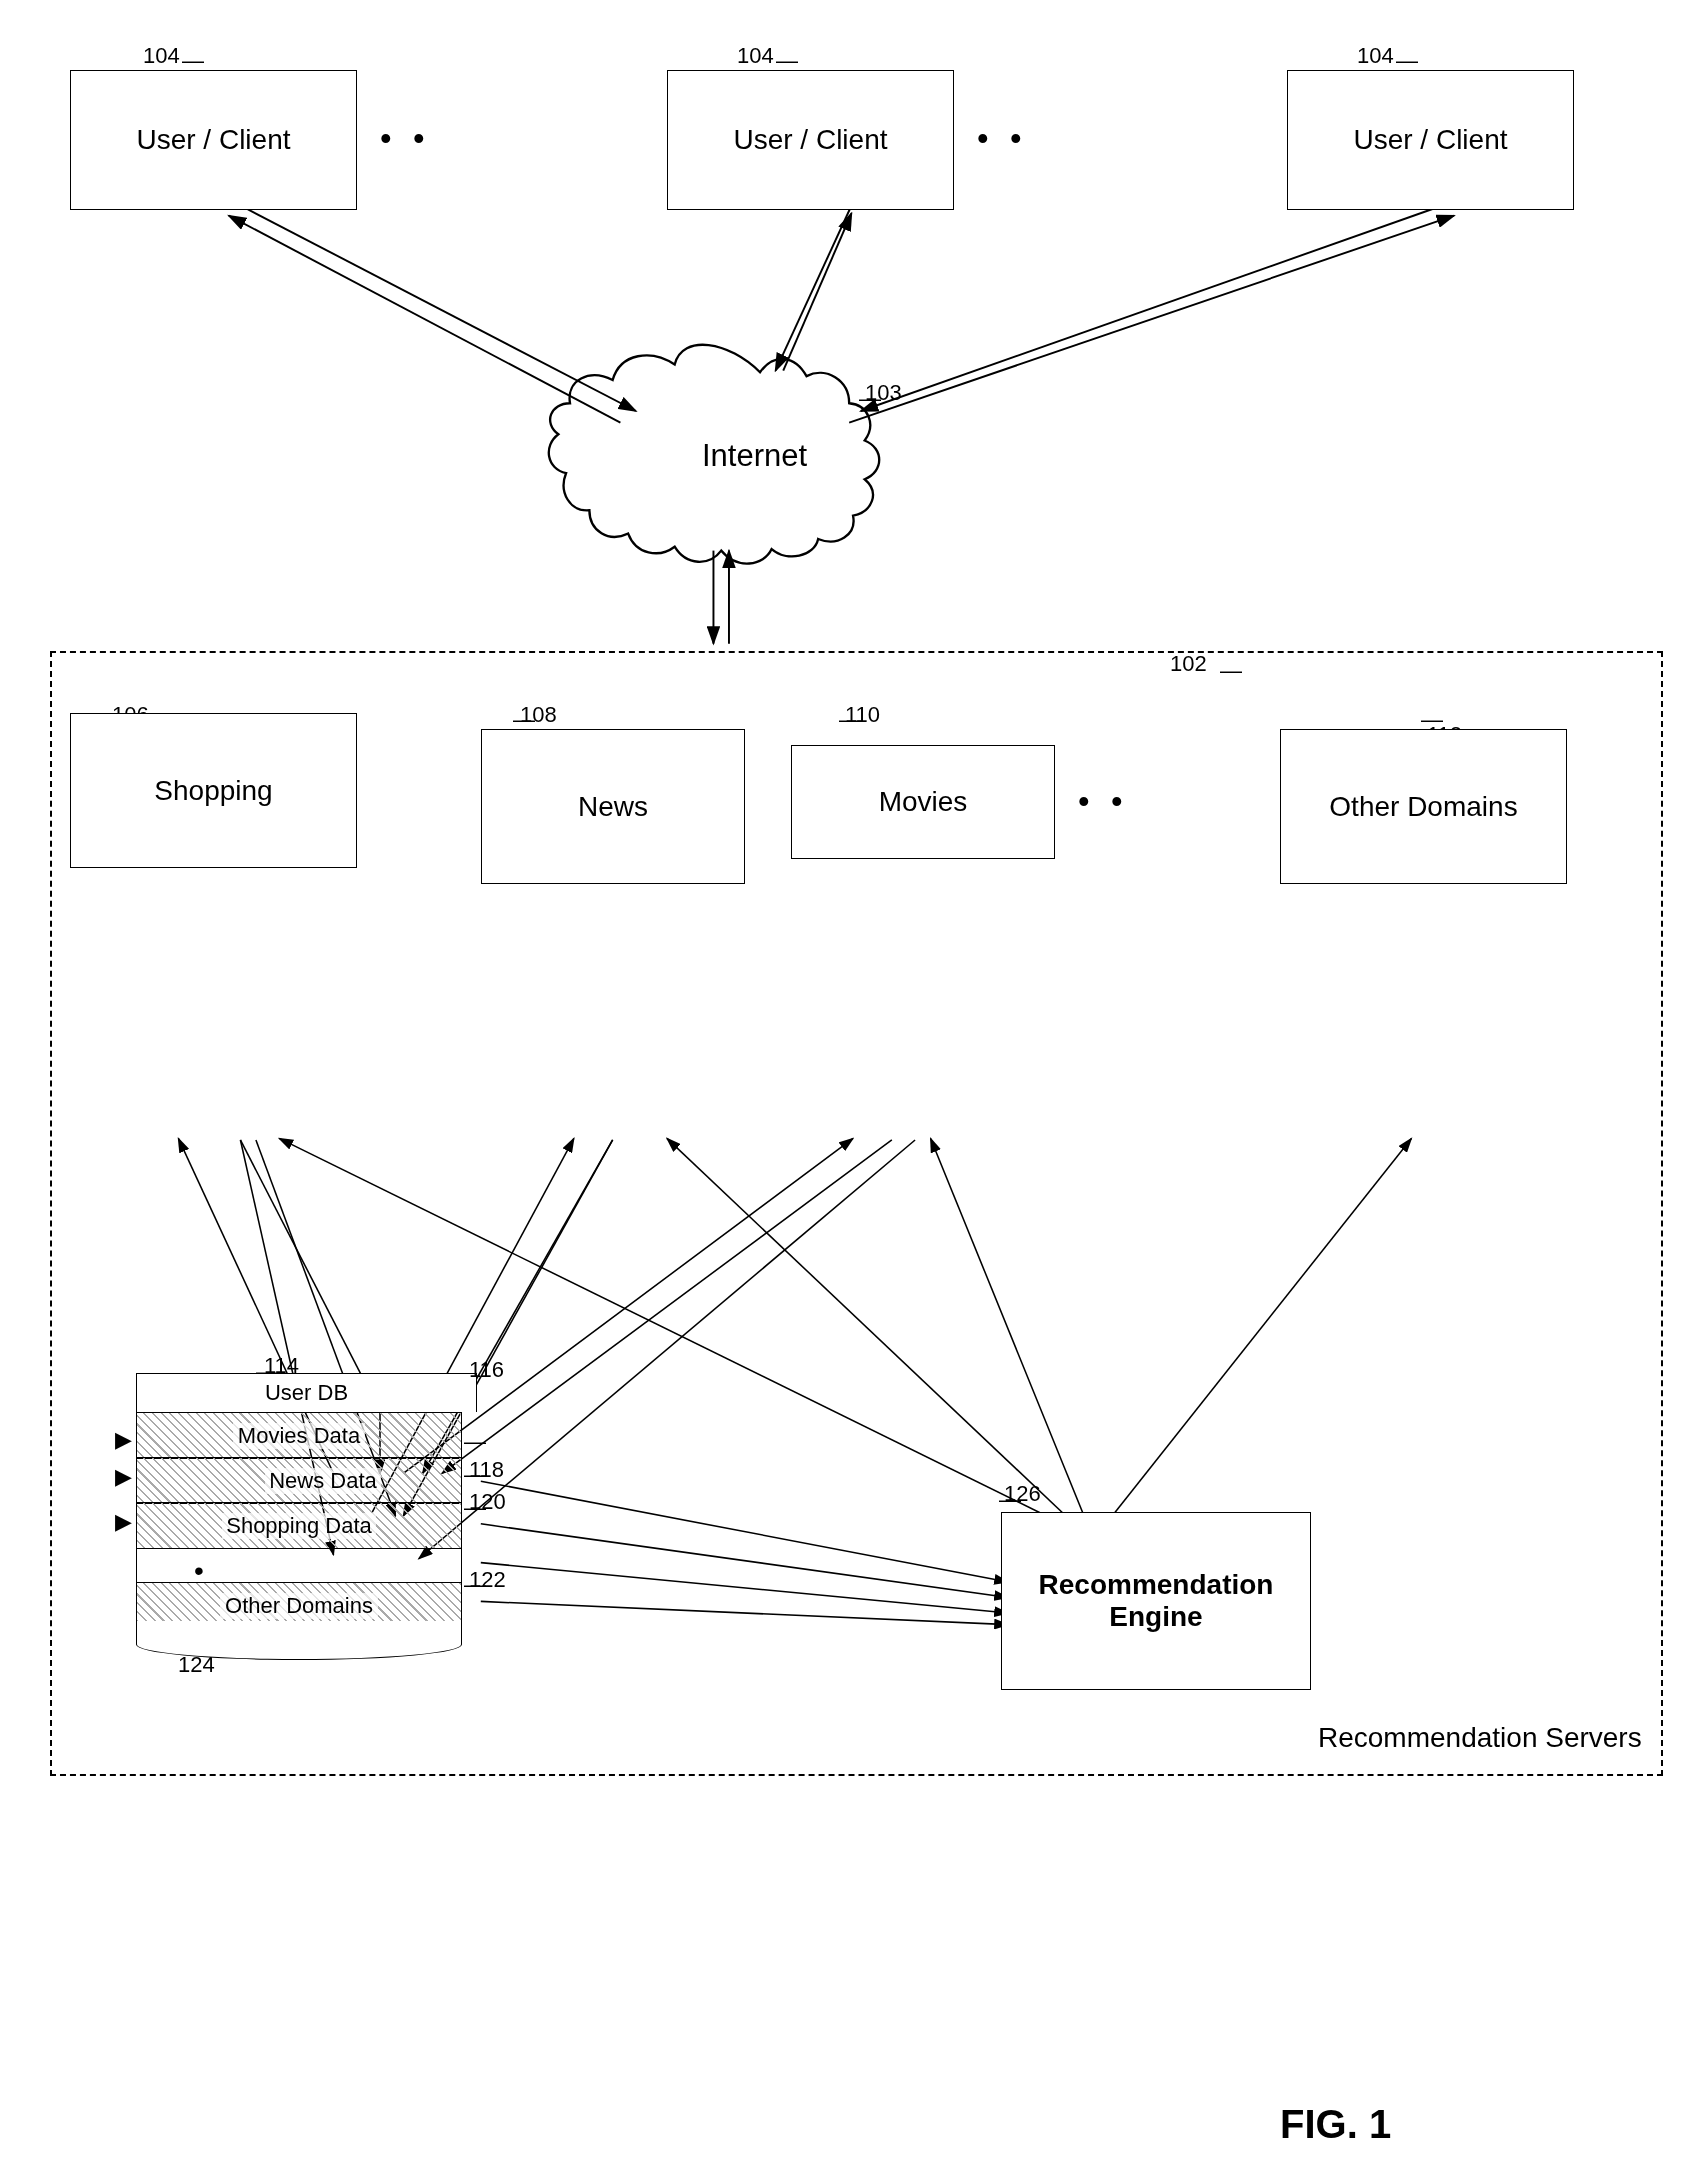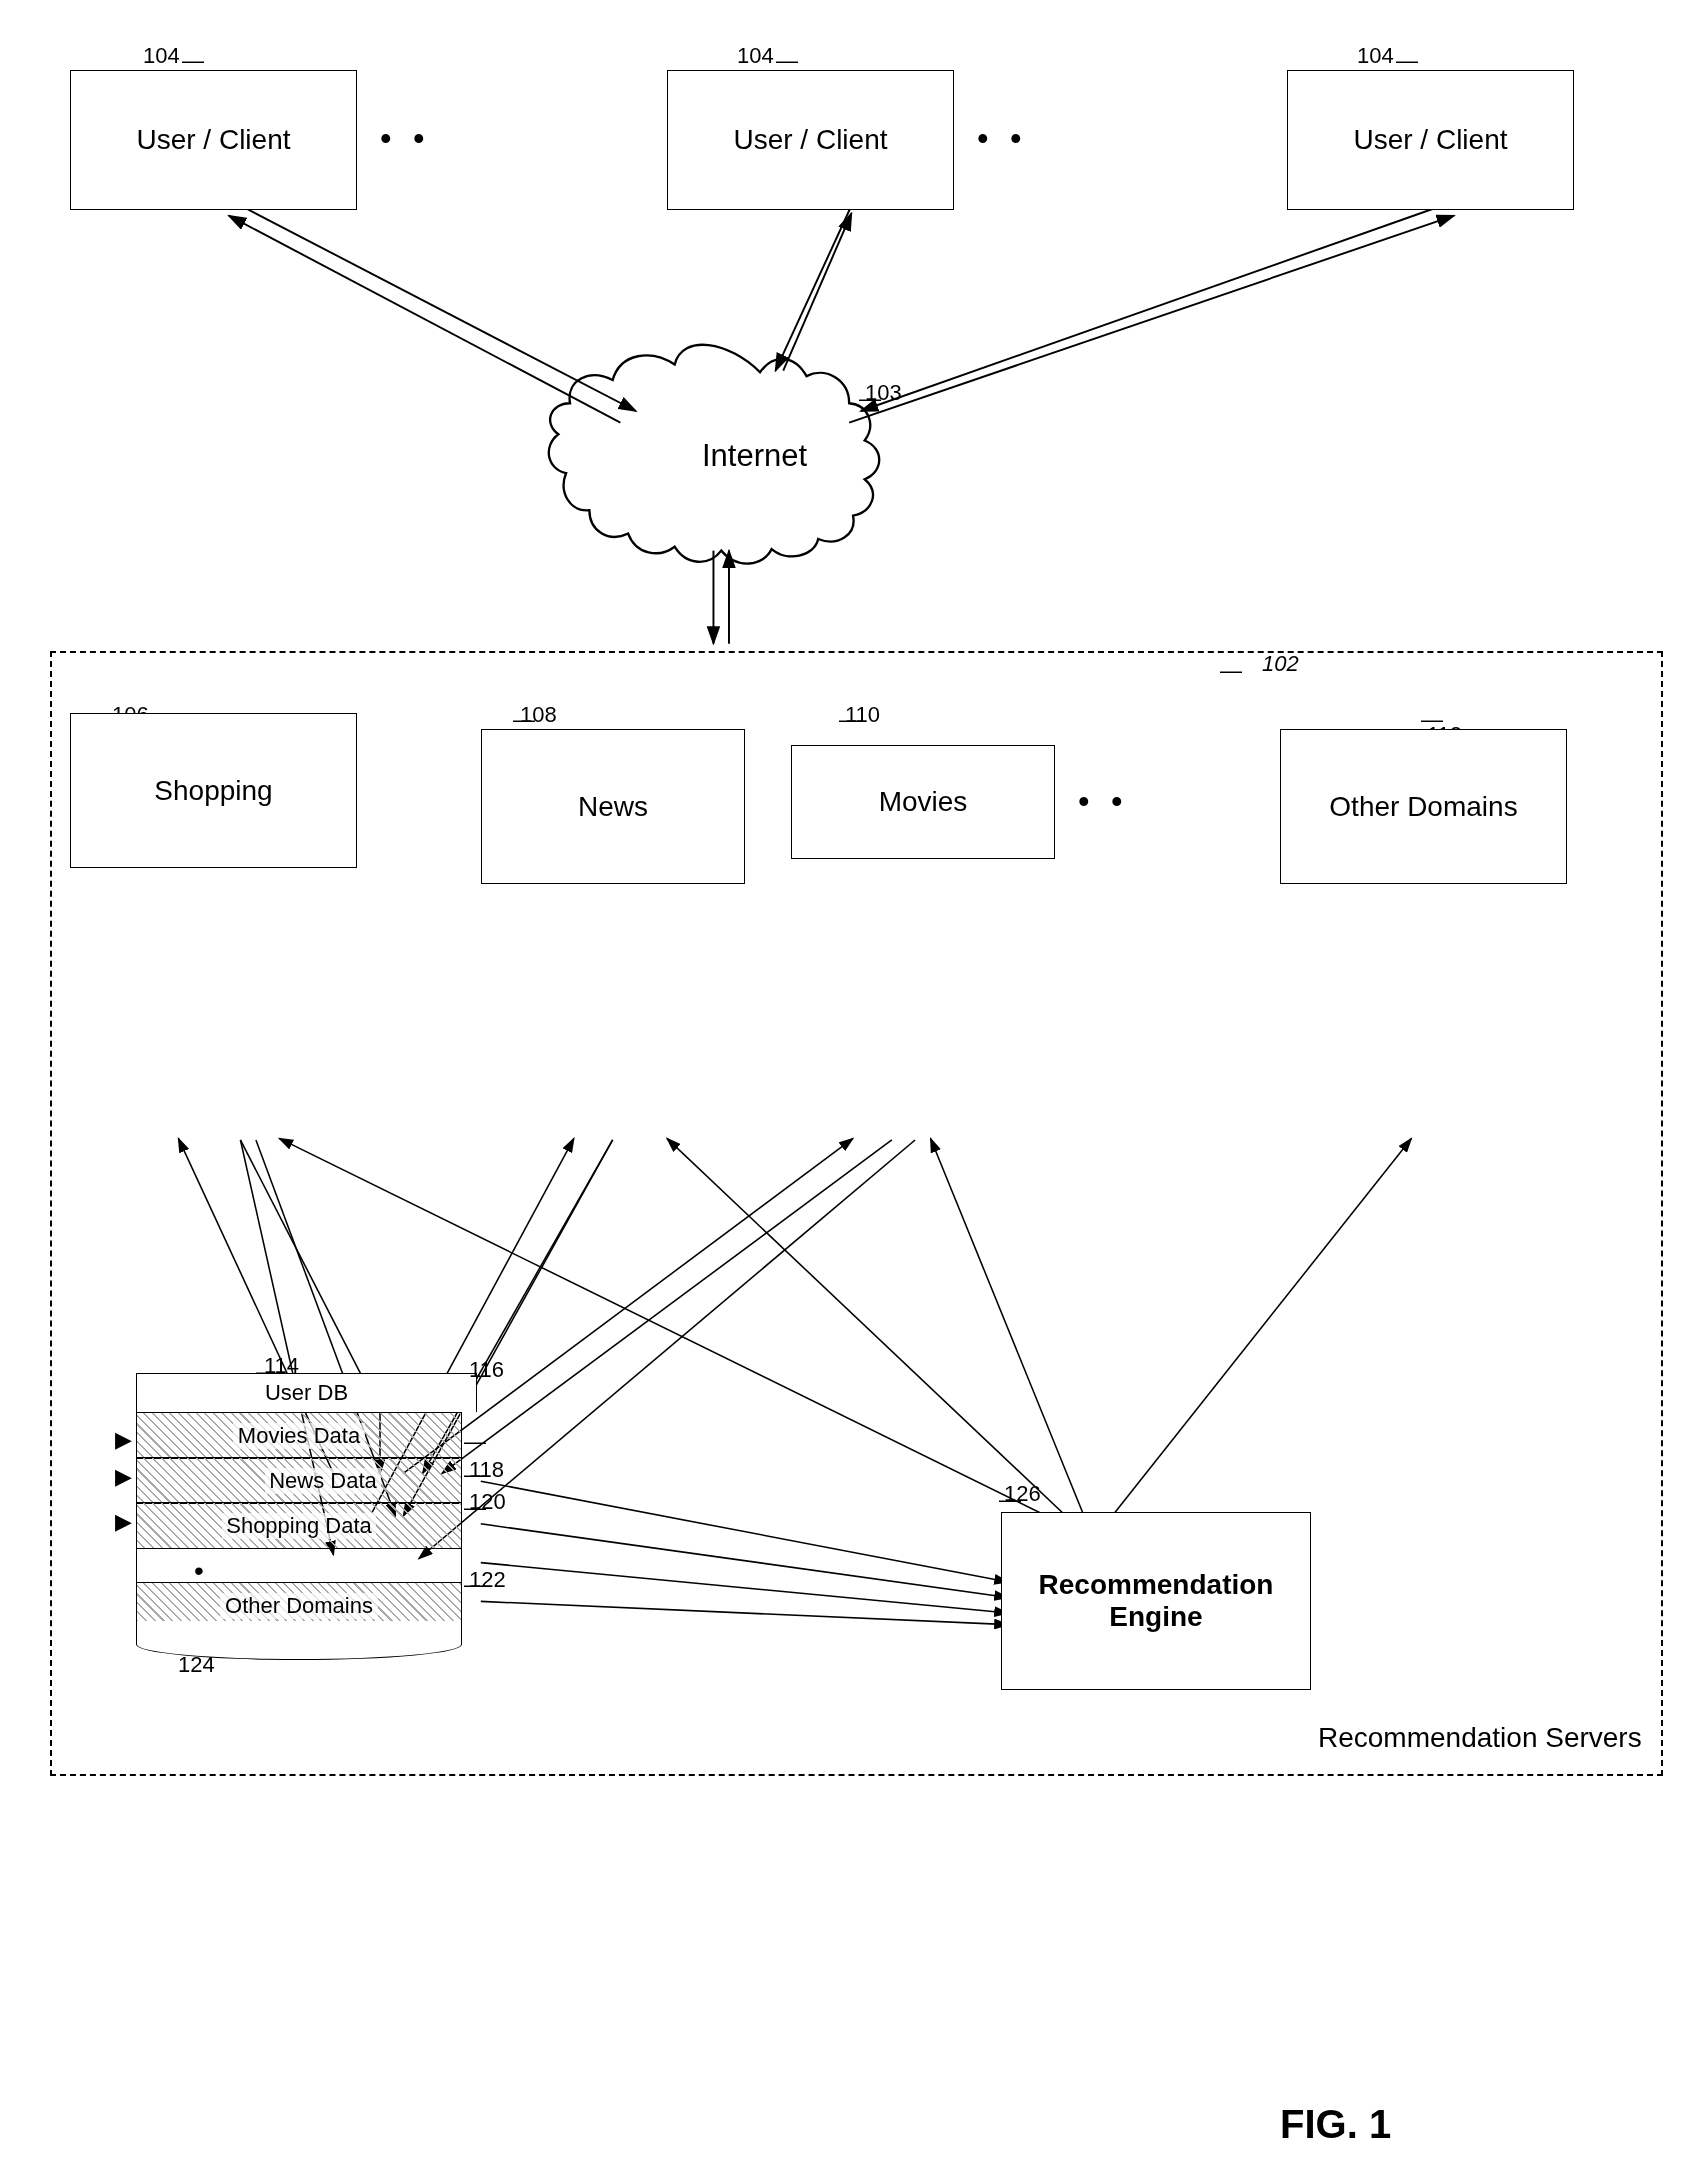--- a/index.html
+++ b/index.html
@@ -197,21 +197,21 @@
 
   <div class="label" style="left:679px; top:438px; font-size:31px;margin-left:23px;">
     <span>Internet</span>
   </div>
 
   <div class="ref-label" style="left:865px; top:380px;">103</div>
   <div style="position:absolute; left:859px; top:386px; font-size:22px;">—</div>
 
   <div class="dashed-box" style="left:50px; top:651px; width:1613px; height:1125px;"></div>
 
-  <div class="ref-label" style="left:1262px; top:651px;font-style:italic;">102</div>
+  <div class="ref-label" style="left:1170px; top:651px;">102</div>
   <div style="position:absolute; left:1220px; top:658px; font-size:22px;">—</div>
 
   <div class="label" style="left:1318px; top:1722px; font-size:28px;">
     <span>Recommendation Servers</span>
   </div>
 
   <div class="ref-label" style="left:112px; top:702px;">106</div>
   <div style="position:absolute; left:106px; top:707px; font-size:22px;">—</div>
 
   <div class="box" style="left:70px; top:713px; width:287px; height:155px;">

